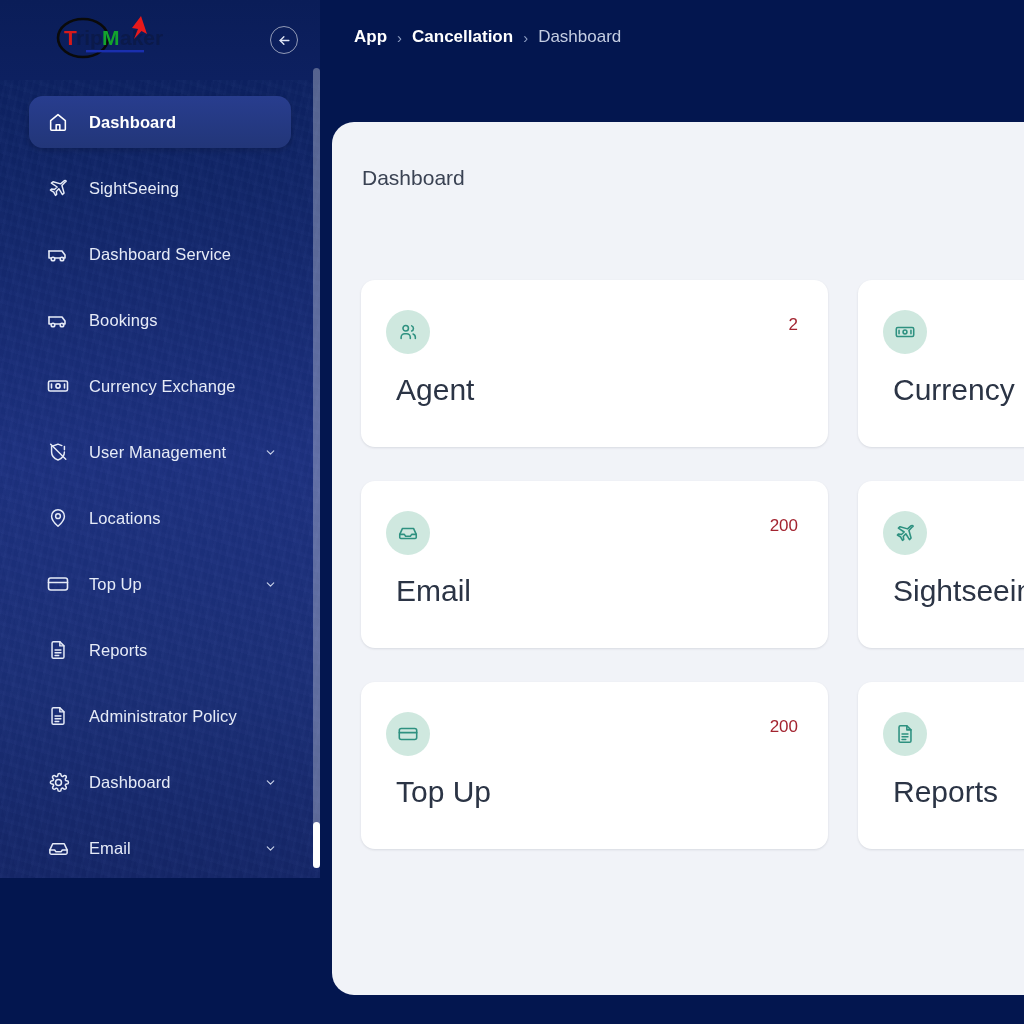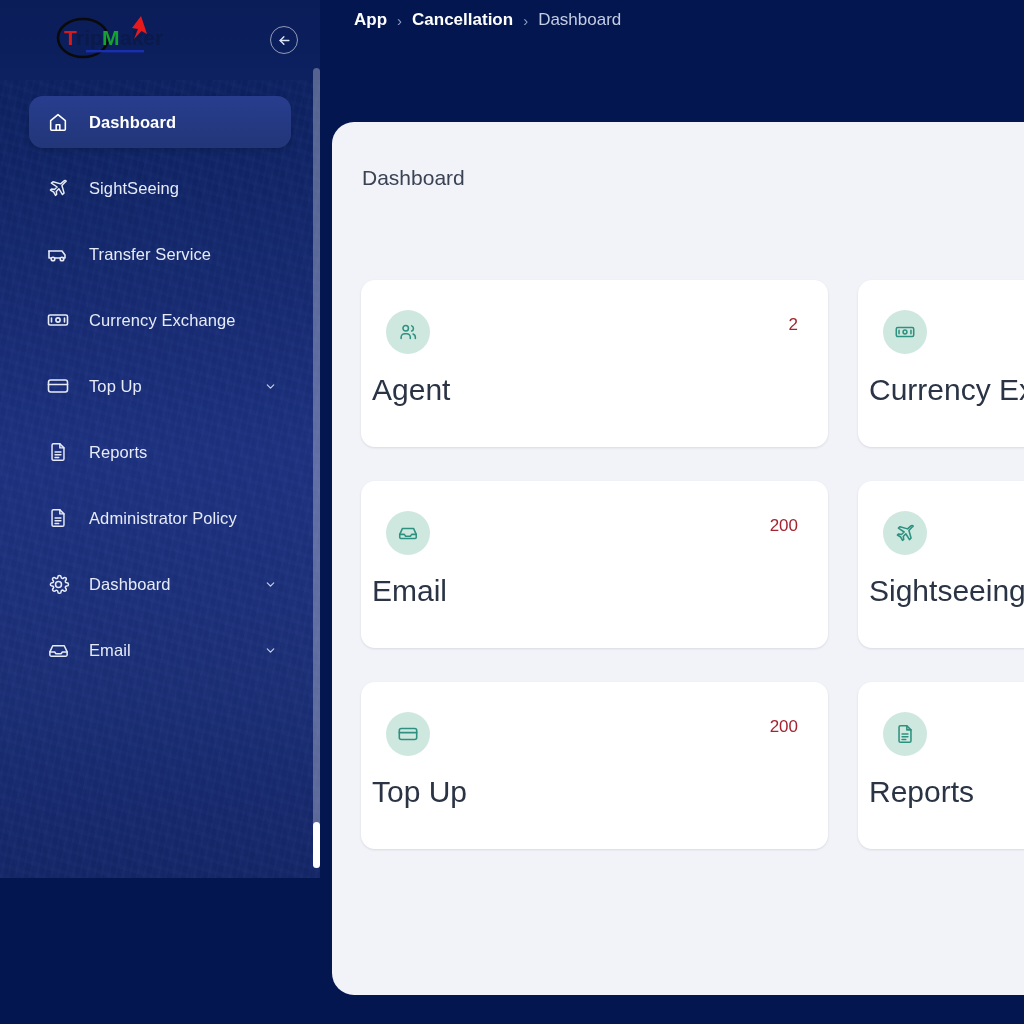--- a/index.html
+++ b/index.html
@@ -112,21 +112,21 @@
     left: 313px; top: 822px;
     width: 7px; height: 46px;
     background: #ffffff;
     border-radius: 4px;
     cursor: pointer;
   }
 
   
   .breadcrumb {
     position: absolute;
-    left: 354px; top: 10px;
+    left: 354px; top: 27px;
     display: flex; align-items: center;
     font-size: 17px;
   }
   .bc-link { color: #ffffff; font-weight: bold; cursor: pointer; }
   .bc-sep { color: #8f9fc4; margin: 0 10px; font-size: 15px; }
   .bc-current { color: #c4cde2; }
 
   
   .panel {
     position: absolute;
@@ -168,21 +168,21 @@
     display: flex; align-items: center; justify-content: center;
   }
   .card-count {
     position: absolute;
     right: 30px; top: 35px;
     font-size: 17px;
     color: #a32430;
   }
   .card-title {
     position: absolute;
-    left: 11px; top: 93px;
+    left: 35px; top: 93px;
     font-size: 30px;
     color: #2b3445;
     white-space: nowrap;
   }
 
   svg { display: block; }
 </style>
 </head>
 <body>
 
@@ -237,36 +237,72 @@
       <div class="nav-item">
         <span class="ico">
           <svg width="24" height="24" viewBox="0 0 24 24" fill="none" stroke="#e6ebf7" stroke-width="1.6" stroke-linecap="round" stroke-linejoin="round">
             <path d="M3 9h13l3 4v3h-2"></path>
               <path d="M3 9v7h2"></path>
               <path d="M9 16h5"></path>
             <circle cx="7" cy="17" r="1.8"></circle>
               <circle cx="16" cy="17" r="1.8"></circle>
           </svg>
         </span>
-        <span class="label">Transfer Service</span>
-      </div>
-
+        <span class="label">Dashboard Service</span>
+      </div>
+
+      <div class="nav-item">
+        <span class="ico">
+          <svg width="24" height="24" viewBox="0 0 24 24" fill="none" stroke="#e6ebf7" stroke-width="1.6" stroke-linecap="round" stroke-linejoin="round">
+            <path d="M3 9h13l3 4v3h-2"></path>
+              <path d="M3 9v7h2"></path>
+              <path d="M9 16h5"></path>
+            <circle cx="7" cy="17" r="1.8"></circle>
+              <circle cx="16" cy="17" r="1.8"></circle>
+          </svg>
+        </span>
+        <span class="label">Bookings</span>
+      </div>
 
       <div class="nav-item">
         <span class="ico">
           <svg width="24" height="24" viewBox="0 0 24 24" fill="none" stroke="#e6ebf7" stroke-width="1.6" stroke-linecap="round" stroke-linejoin="round">
             <rect x="2.5" y="7" width="19" height="10" rx="1.6"></rect>
             <circle cx="12" cy="12" r="2.1"></circle>
             <path d="M5.5 10v4M18.5 10v4"></path>
           </svg>
         </span>
         <span class="label">Currency Exchange</span>
       </div>
 
-
+      <div class="nav-item">
+        <span class="ico">
+          <svg width="22" height="22" viewBox="0 0 24 24" fill="none" stroke="#e6ebf7" stroke-width="1.6" stroke-linecap="round" stroke-linejoin="round">
+            <path d="M19 12c0 4.5-3.2 7.3-7 8.7C8.2 19.3 5 16.5 5 12V6l7-2.6 4.2 1.6"></path>
+            <path d="M19 6v3.5"></path>
+              <path d="M4 3.5 20.5 20"></path>
+          </svg>
+        </span>
+        <span class="label">User Management</span>
+        <span class="chev">
+          <svg width="13" height="13" viewBox="0 0 24 24" fill="none" stroke="#c7d0e8" stroke-width="2.2" stroke-linecap="round" stroke-linejoin="round">
+              <path d="M6 9l6 6 6-6"></path>
+            </svg>
+        </span>
+      </div>
+
+      <div class="nav-item">
+        <span class="ico">
+          <svg width="22" height="22" viewBox="0 0 24 24" fill="none" stroke="#e6ebf7" stroke-width="1.6" stroke-linecap="round" stroke-linejoin="round">
+            <path d="M12 21s7-6.2 7-11a7 7 0 1 0-14 0c0 4.8 7 11 7 11z"></path>
+              <circle cx="12" cy="10" r="2.6"></circle>
+          </svg>
+        </span>
+        <span class="label">Locations</span>
+      </div>
 
       <div class="nav-item">
         <span class="ico">
           <svg width="24" height="24" viewBox="0 0 24 24" fill="none" stroke="#e6ebf7" stroke-width="1.6" stroke-linecap="round" stroke-linejoin="round">
             <rect x="2.5" y="6" width="19" height="12" rx="2.2"></rect>
               <path d="M2.5 10.5h19"></path>
           </svg>
         </span>
         <span class="label">Top Up</span>
         <span class="chev">

